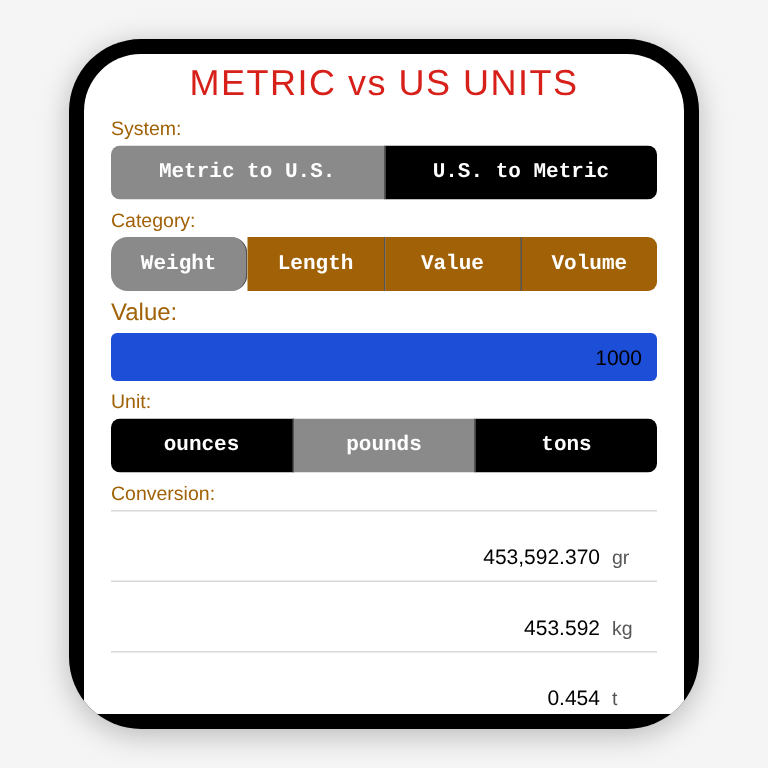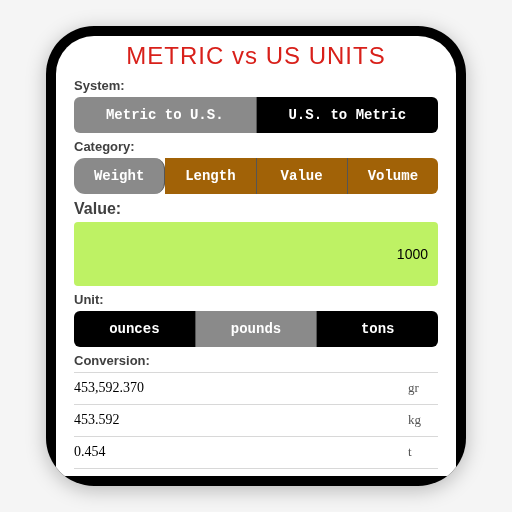--- a/index.html
+++ b/index.html
@@ -34,22 +34,22 @@
       color: #d8201a;
       font-size: 24px;
       font-weight: 400;
       text-align: center;
       letter-spacing: 1px;
       margin-bottom: 8px;
       font-family: Arial, sans-serif;
     }
     .section-label {
       font-size: 13px;
-      font-weight: 700;
-      color: #404040;
+      font-weight: 400;
+      color: #a16207;
       margin: 6px 0 4px 0;
     }
     .section-label.big {
       font-size: 16px;
     }
     .seg {
       display: flex;
       border-radius: 6px;
       overflow: hidden;
       margin-bottom: 4px;
@@ -66,36 +66,35 @@
     }
     .seg .opt:last-child { border-right: none; }
     .seg.system .opt { background: #000; color: #fff; }
     .seg.system .opt.sel { background: #8a8a8a; }
     .seg.category .opt { background: #a16207; color: #fff; font-size: 14px; }
     .seg.category .opt.sel { background: #8a8a8a; border-radius: 11px; }
     .seg.unit .opt { background: #000; color: #fff; }
     .seg.unit .opt.sel { background: #8a8a8a; }
     .value-field {
       width: 100%;
-      background: #bef264;
+      background: #1d4ed8;
       border-radius: 4px;
-      padding: 24px 10px;
+      padding: 8px 10px;
       text-align: right;
       font-size: 14px;
       color: #000;
       margin-bottom: 4px;
     }
     .conv-row {
       display: flex;
-      justify-content: space-between;
+      justify-content: flex-end;
       align-items: baseline;
       border-bottom: 1px solid #d8d8d8;
-      padding: 7px 6px 8px 0;
+      padding: 22px 6px 8px 0;
       gap: 8px;
-      font-family: Liberation Serif, serif;
     }
     .conv-row:first-of-type { border-top: 1px solid #d8d8d8; }
     .conv-val {
       font-size: 14px;
       color: #000;
       text-align: right;
     }
     .conv-unit {
       font-size: 13px;
       color: #555;

